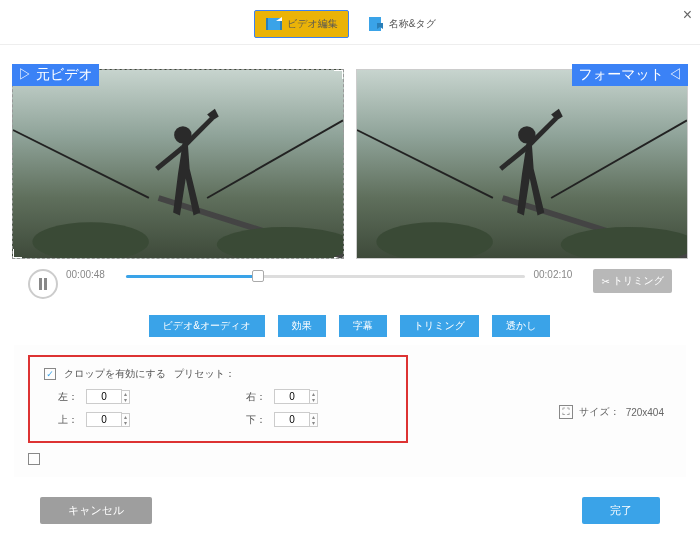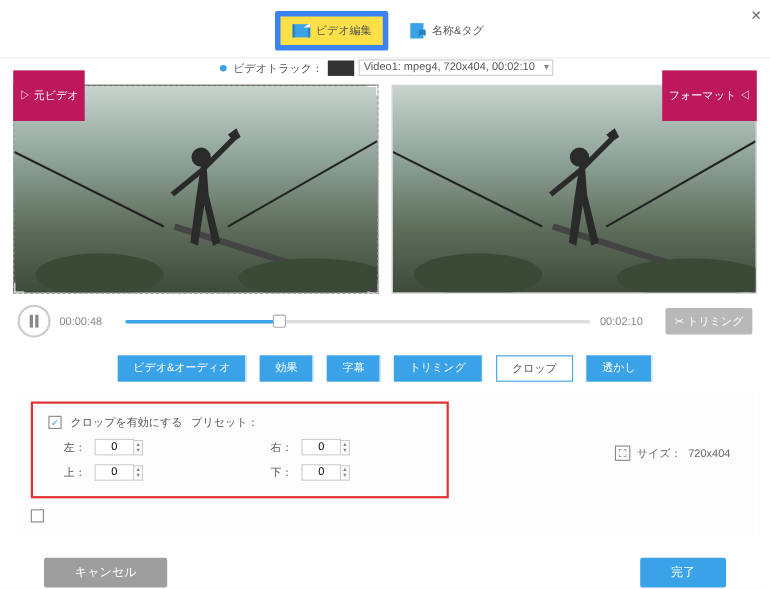--- a/index.html
+++ b/index.html
@@ -1,42 +1,42 @@
 <!DOCTYPE html>
 <html><head>
 <meta charset="utf-8">
 <style>
 *{box-sizing:border-box;margin:0;padding:0;font-family:"Meiryo","Hiragino Sans",sans-serif}
 body{background:#f5f5f5;width:700px;height:535px;position:relative;font-size:10px;color:#555}
 .window{background:#fff;width:700px;height:535px;position:relative;overflow:hidden}
 .close-x{position:absolute;right:8px;top:6px;font-size:16px;color:#666;cursor:pointer}
 .tabs-top{display:flex;justify-content:center;gap:8px;padding:10px 0 6px;border-bottom:1px solid #eee}
 .tab-top{display:flex;align-items:center;gap:4px;padding:4px 10px;border-radius:2px;cursor:pointer}
-.tab-top.active{background:#fde047;border:5px solid #3b82f6}
+.tab-top.active{background:#eab308;border:1px solid #3b82f6}
 .tab-icon{width:18px;height:18px;display:flex;align-items:center;justify-content:center}
 .tab-icon svg{width:18px;height:18px}
 .preview-row{display:flex;gap:12px;padding:8px 12px 4px;position:relative}
 .preview-box{flex:1;height:190px;position:relative;background:linear-gradient(180deg,#c7d4ce 0%,#8fa399 35%,#5f6f5c 68%,#3e4a3a 100%);border:1px solid #ccc;overflow:hidden}
 .dashed{border:1px dashed #999}
-.badge{position:absolute;top:-6px;background:#be185d;color:#fff;font-size:10px;padding:16px 6px;z-index:2}
+.badge{position:absolute;top:-6px;background:#3b82f6;color:#fff;font-size:14px;padding:2px 6px;z-index:2}
 .badge.left{left:12px}
 .badge.right{right:12px}
 .corner{position:absolute;width:10px;height:10px;border:2px solid #fff}
 .corner.tl{top:-1px;left:-1px;border-right:none;border-bottom:none}
 .corner.tr{top:-1px;right:-1px;border-left:none;border-bottom:none}
 .corner.bl{bottom:-1px;left:-1px;border-right:none;border-top:none}
 .corner.br{bottom:-1px;right:-1px;border-left:none;border-top:none}
 .figure{position:absolute;inset:0}
 .figure svg{width:100%;height:100%}
 .track-row{position:absolute;left:200px;top:54px;display:flex;align-items:center;gap:4px;font-size:10px}
 .track-thumb{width:24px;height:14px;background:#333}
 .track-select{border:1px solid #ccc;padding:1px 16px 1px 4px;font-size:10px;background:#fff;position:relative}
 .track-select:after{content:"▾";position:absolute;right:3px;top:1px;color:#888;font-size:9px}
 .track-dot{width:6px;height:6px;border-radius:50%;background:#3aa3e8;margin-right:2px}
-.player-row{display:flex;align-items:center;gap:8px;padding:6px 16px 10px}
+.player-row{display:flex;align-items:flex-start;gap:8px;padding:6px 28px 10px}
 .play-btn{width:30px;height:30px;border:2px solid #ccc;border-radius:50%;display:flex;align-items:center;justify-content:center;cursor:pointer;background:#fff}
 .play-btn svg{width:10px;height:12px}
 .time{font-size:10px;color:#888;width:52px}
 .slider{flex:1;height:14px;position:relative}
 .slider-track{position:absolute;top:6px;left:0;right:0;height:3px;background:#ddd;border-radius:2px}
 .slider-fill{position:absolute;top:6px;left:0;width:33%;height:3px;background:#3aa3e8;border-radius:2px}
 .slider-thumb{position:absolute;top:1px;left:33%;width:12px;height:12px;background:#fff;border:1px solid #aaa;border-radius:2px;transform:translateX(-50%)}
 .trim-btn{background:#b8b8b8;color:#fff;padding:5px 8px;font-size:10px;display:flex;align-items:center;gap:3px;cursor:pointer;border-radius:2px}
 .sub-tabs{display:flex;justify-content:center;gap:12px;padding:6px 0 2px}
 .sub-tab{padding:4px 14px;font-size:10px;cursor:pointer;color:#fff;background:#3aa3e8;border-right:1px solid #fff}
@@ -81,26 +81,20 @@
     <span class="tab-icon">
           <svg viewBox="0 0 18 18">
             <rect x="2" y="2" width="12" height="14" fill="#3aa3e8"></rect>
             <path d="M10 8 L16 8 L16 14 L13 12 L10 14 Z" fill="#2a7fb8"></path>
           </svg>
         </span>
     <span>名称&amp;タグ</span>
   </div>
 </div>
 
-<div class="track-row">
-  <span class="track-dot"></span>
-  <span>ビデオトラック：</span>
-  <div class="track-thumb"></div>
-  <div class="track-select">Video1: mpeg4, 720x404, 00:02:10</div>
-</div>
 
 <div class="badge left" style="top:64px">▷ 元ビデオ</div>
 <div class="badge right" style="top:64px">フォーマット ◁</div>
 
 <div class="preview-row" style="margin-top:16px">
   <div class="preview-box dashed">
     <div class="corner tl"></div>
         <div class="corner tr"></div>
         <div class="corner bl"></div>
         <div class="corner br"></div>
@@ -155,21 +149,20 @@
         <span>✂</span>
         <span>トリミング</span>
       </div>
 </div>
 
 <div class="sub-tabs">
   <div class="sub-tab">ビデオ&amp;オーディオ</div>
   <div class="sub-tab">効果</div>
   <div class="sub-tab">字幕</div>
   <div class="sub-tab">トリミング</div>
-  <div class="sub-tab active">クロップ</div>
   <div class="sub-tab">透かし</div>
 </div>
 
 <div class="panel">
   <div class="red-box">
     <div class="row">
       <span class="chk">✓</span>
       <span>クロップを有効にする</span>
       <span style="">プリセット：</span>
     </div>

